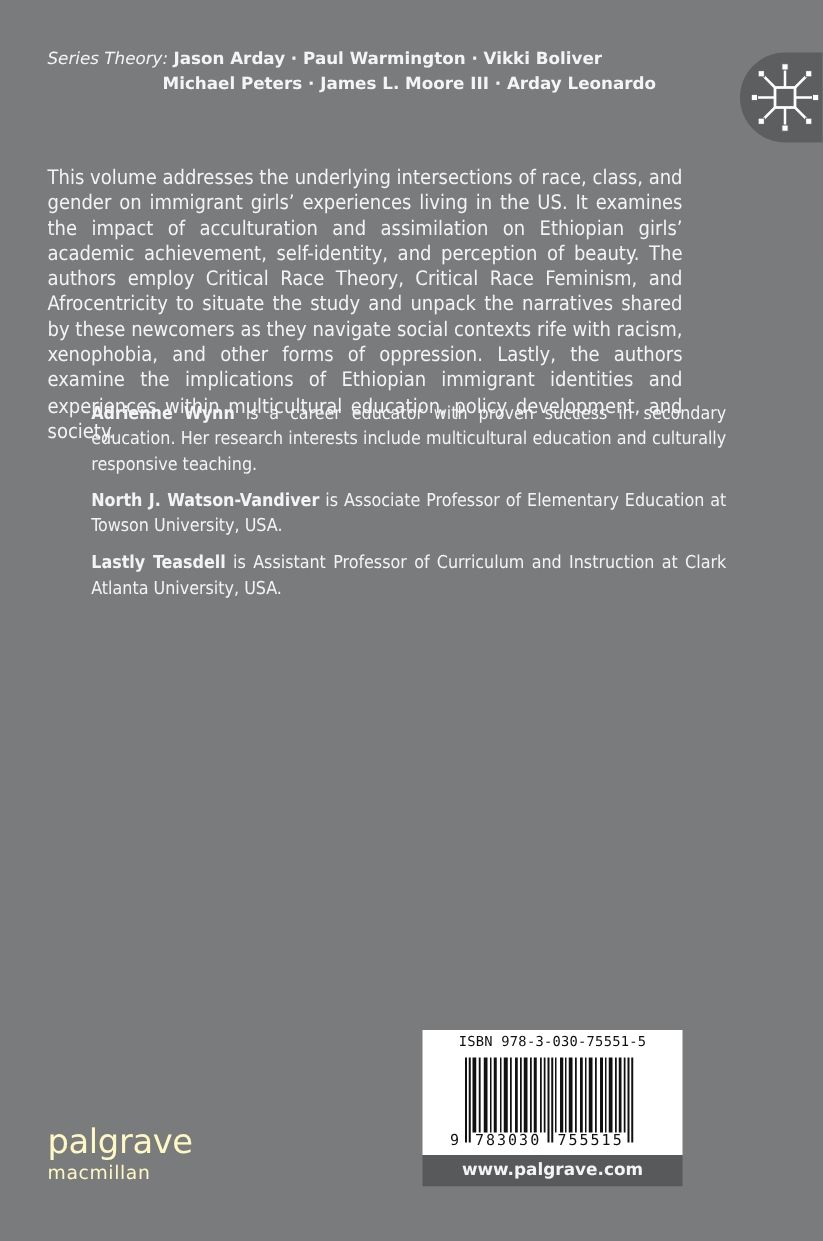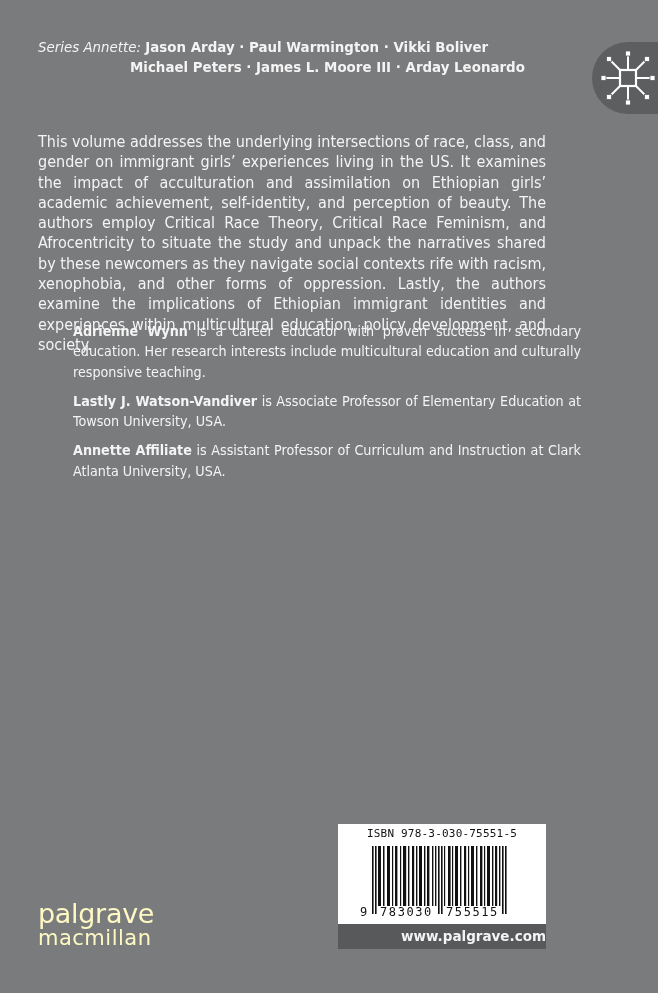--- a/index.html
+++ b/index.html
@@ -39,44 +39,44 @@
   .bio { margin: 0 0 9px 0; }
   .bios { position: absolute; left: 38px; top: 321px; width: 508px;
     font-size: 14.2px; line-height: 20.3px; text-align: justify;
     font-stretch: condensed; margin-left: 35px; }
   .bios b { font-weight: bold; }
 
   .publisher {
     position: absolute; left: 38px; top: 900px; color: #fef9c3;
   }
   .publisher .p1 { font-size: 27px; line-height: 27px; letter-spacing: -0.3px; font-weight: normal; }
-  .publisher .p2 { font-size: 21px; line-height: 22px; letter-spacing: 0.5px; }
+  .publisher .p2 { font-size: 15px; line-height: 22px; letter-spacing: 0.5px; }
 
   .barcode-box {
     position: absolute; left: 338px; top: 824px; width: 208px; height: 100px;
     background: #ffffff; color: #111;
   }
   .isbn-text {
     position: absolute; left: 0; top: 3px; width: 208px; text-align: center;
     font-family: "DejaVu Sans Mono", "Liberation Mono", monospace;
     font-size: 11px; letter-spacing: 0.2px;
   }
   .barcode-svg { position: absolute; left: 0; top: 0; }
   .url-strip {
     position: absolute; left: 338px; top: 924px; width: 208px; height: 25px;
-    background: #58595b; color: #f4f4f4; text-align: right;
+    background: #58595b; color: #f4f4f4; text-align: center;
     font-size: 13.5px; line-height: 25px; font-weight: bold;
   }
 </style>
 </head>
 <body>
 
 <div class="series">
   <div class="editors">
-    <div><span class="lbl">Series Annette:</span> <span class="names">Jason Arday · Paul Warmington · Vikki Boliver</span></div>
+    <div><span class="lbl">Series Theory:</span> <span class="names">Jason Arday · Paul Warmington · Vikki Boliver</span></div>
     <div class="line2">Michael Peters · James L. Moore III · Arday Leonardo</div>
   </div>
 </div>
 
 <div class="logo-pill">
   <svg width="56" height="60" viewBox="0 0 56 60">
     <g stroke="#ffffff" stroke-width="2" fill="none">
       <rect x="20" y="22" width="16" height="16" stroke-width="2.2"></rect>
       <line x1="28" y1="22" x2="28" y2="6"></line>
       <line x1="28" y1="38" x2="28" y2="54"></line>
@@ -97,22 +97,22 @@
       <rect x="6.5" y="46.5" width="5" height="5"></rect>
       <rect x="44.5" y="46.5" width="5" height="5"></rect>
     </g>
   </svg>
 </div>
 
 <div class="blurb">This volume addresses the underlying intersections of race, class, and gender on immigrant girls’ experiences living in the US. It examines the impact of acculturation and assimilation on Ethiopian girls’ academic achievement, self-identity, and perception of beauty. The authors employ Critical Race Theory, Critical Race Feminism, and Afrocentricity to situate the study and unpack the narratives shared by these newcomers as they navigate social contexts rife with racism, xenophobia, and other forms of oppression. Lastly, the authors examine the implications of Ethiopian immigrant identities and experiences within multicultural education, policy development, and society.</div>
 
 <div class="bios">
   <p class="bio"><b>Adrienne Wynn</b><span> is a career educator with proven success in secondary education. Her research interests include multicultural education and culturally responsive teaching.</span></p>
-  <p class="bio"><b>Lastly J. Watson-Vandiver</b><span> is Associate Professor of Elementary Education at Towson University, USA.</span></p>
-  <p class="bio"><b>Annette Affiliate</b><span> is Assistant Professor of Curriculum and Instruction at Clark Atlanta University, USA.</span></p>
+  <p class="bio"><b>North J. Watson-Vandiver</b><span> is Associate Professor of Elementary Education at Towson University, USA.</span></p>
+  <p class="bio"><b>Lastly Teasdell</b><span> is Assistant Professor of Curriculum and Instruction at Clark Atlanta University, USA.</span></p>
 </div>
 
 <div class="publisher">
   <div class="p1">palgrave</div>
   <div class="p2">macmillan</div>
 </div>
 
 <div class="barcode-box">
   <div class="isbn-text">ISBN 978-3-030-75551-5</div>
   <svg class="barcode-svg" width="208" height="100" viewBox="0 0 208 100">

